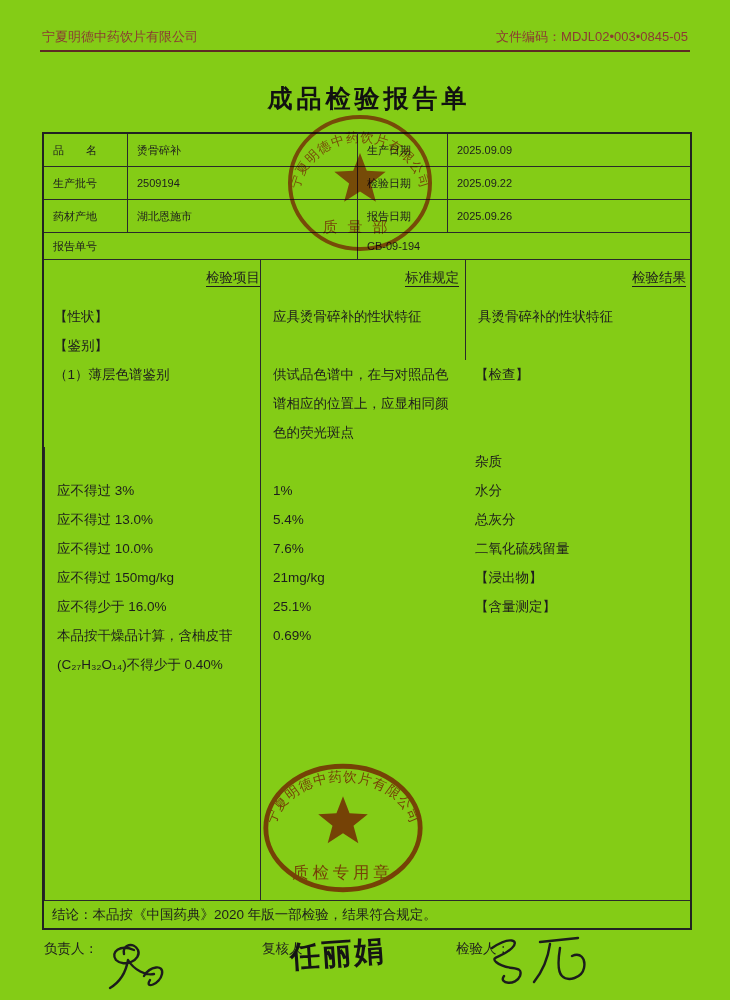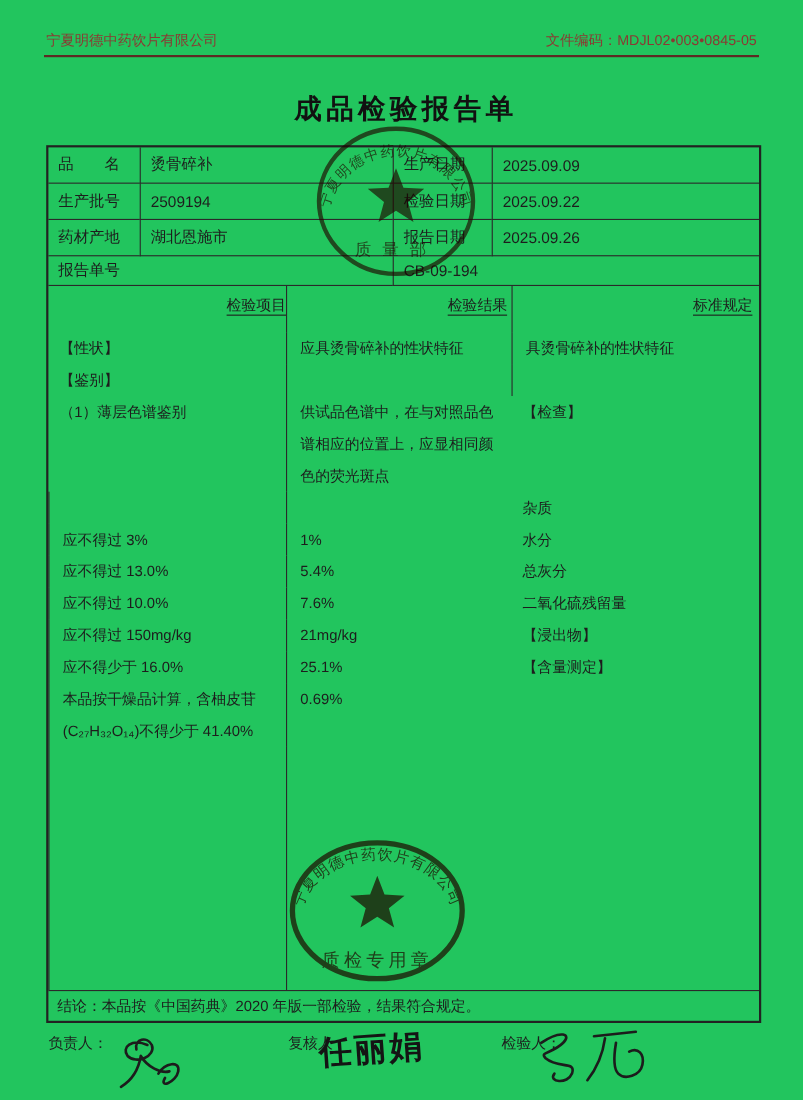--- a/index.html
+++ b/index.html
@@ -1,29 +1,29 @@
 <!DOCTYPE html>
 <html><head>
 <meta charset="utf-8">
 <style>
   html,body{margin:0;padding:0;background:#fff;}
-  .page{position:relative;width:730px;height:1000px;background:#22c55e;overflow:hidden;
+  .page{position:relative;width:730px;height:1000px;background:#84cc16;overflow:hidden;
         font-family:"Liberation Sans","DejaVu Sans",sans-serif;color:#1d1d1d;}
 
   
   .doc-header{position:absolute;top:28px;left:42px;width:646px;display:flex;
               justify-content:space-between;font-size:13px;color:#8b3a33;}
   .header-rule{position:absolute;top:50px;left:40px;width:650px;height:2px;background:#5d2a24;}
   .doc-title{position:absolute;top:82px;left:4px;width:100%;text-align:center;
              font-size:25px;font-weight:bold;letter-spacing:4px;color:#111;}
 
   
   .table-wrap{position:absolute;top:132px;left:42px;width:646px;border:2px solid #222;background:transparent;}
   .info-grid{display:grid;grid-template-columns:83px 230px 90px 1fr;grid-template-rows:33px 33px 33px 27px;}
-  .ic{border-bottom:1px solid #2a2a2a;display:flex;align-items:center;font-size:14px;padding-left:9px;}
+  .ic{border-bottom:1px solid #2a2a2a;display:flex;align-items:center;font-size:11px;padding-left:9px;}
   .ic.bl{border-left:1px solid #2a2a2a;}
   .ic.span2{grid-column:1 / span 2;}
   .ic.span34{grid-column:3 / span 2;}
 
   .tests-grid{display:grid;grid-template-columns:216px 205px 1fr;
               grid-template-rows:42px repeat(10,auto) 1fr;height:640px;font-size:13.5px;}
   .th{display:flex;justify-content:flex-end;align-items:flex-start;padding-top:9px;}
   .th span{text-decoration:underline;text-underline-offset:4px;}
   .tc{min-height:29px;line-height:29px;padding-top:0;}
   .c1{padding-left:10px;}
@@ -83,25 +83,25 @@
       <div class="ic bl">2025.09.26</div>
 
       <div class="ic span2">报告单号</div>
       <div class="ic bl span34">CB-09-194</div>
     </div>
 
     <div class="tests-grid">
       <div class="th c1h">
           <span>检验项目</span>
         </div>
+      <div class="th c2">
+          <span>标准规定</span>
+        </div>
       <div class="th c3">
           <span>检验结果</span>
-        </div>
-      <div class="th c2">
-          <span>标准规定</span>
         </div>
 
       <div class="tc c1">【性状】</div>
       <div class="tc c2">应具烫骨碎补的性状特征</div>
       <div class="tc c3">具烫骨碎补的性状特征</div>
 
       <div class="tc c1">【鉴别】</div>
       <div class="tc c2"></div>
       <div class="tc c3"></div>
 
@@ -126,21 +126,21 @@
 
       <div class="tc c1">二氧化硫残留量</div>
       <div class="tc c2">应不得过 150mg/kg</div>
       <div class="tc c3">21mg/kg</div>
 
       <div class="tc c1">【浸出物】</div>
       <div class="tc c2">应不得少于 16.0%</div>
       <div class="tc c3">25.1%</div>
 
       <div class="tc c1">【含量测定】</div>
-      <div class="tc c2">本品按干燥品计算，含柚皮苷(C₂₇H₃₂O₁₄)不得少于 41.40%</div>
+      <div class="tc c2">本品按干燥品计算，含柚皮苷(C₂₇H₃₂O₁₄)不得少于 0.40%</div>
       <div class="tc c3">0.69%</div>
 
       <div class="filler c1"></div>
       <div class="filler c2"></div>
       <div class="filler c3"></div>
     </div>
 
     <div class="conclusion-row">结论：本品按《中国药典》2020 年版一部检验，结果符合规定。</div>
 
     <svg class="stamp stamp-top" viewBox="0 0 150 142">

